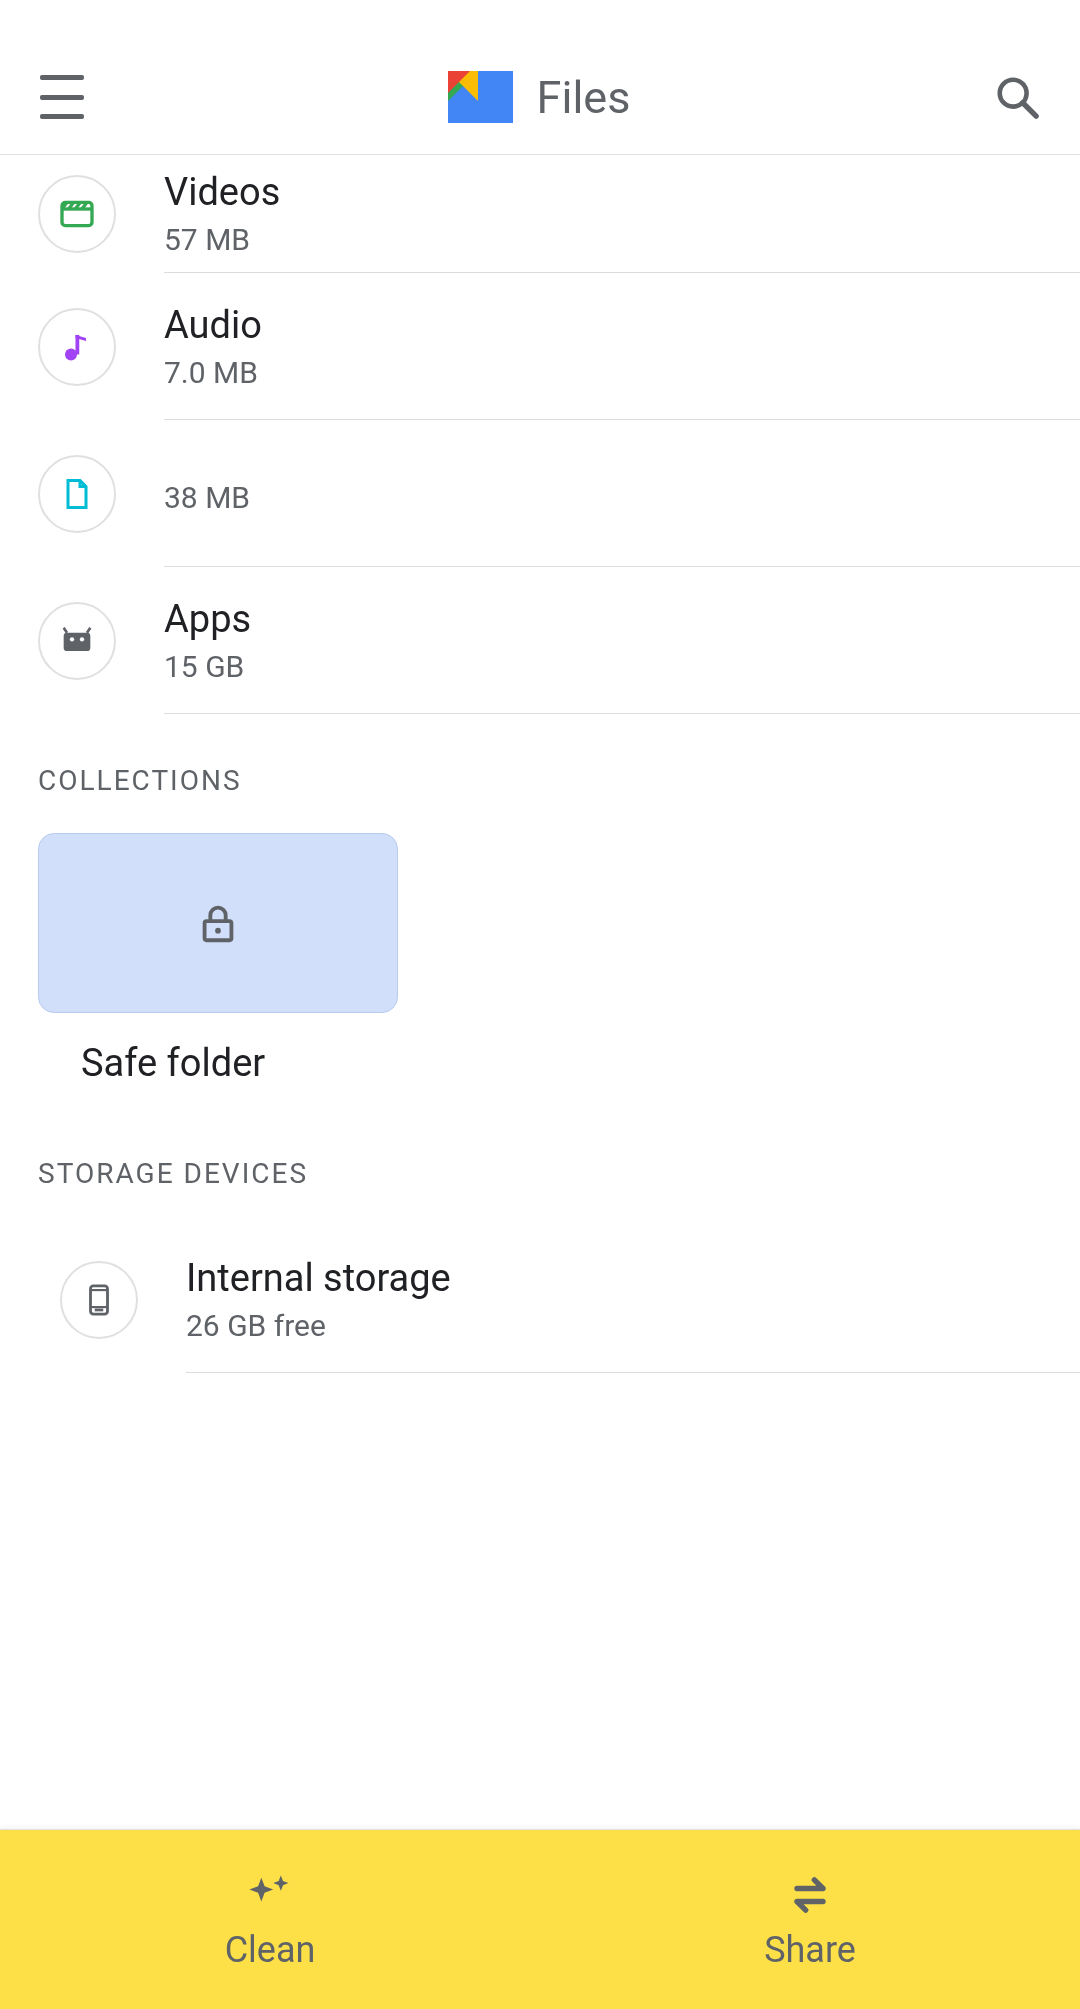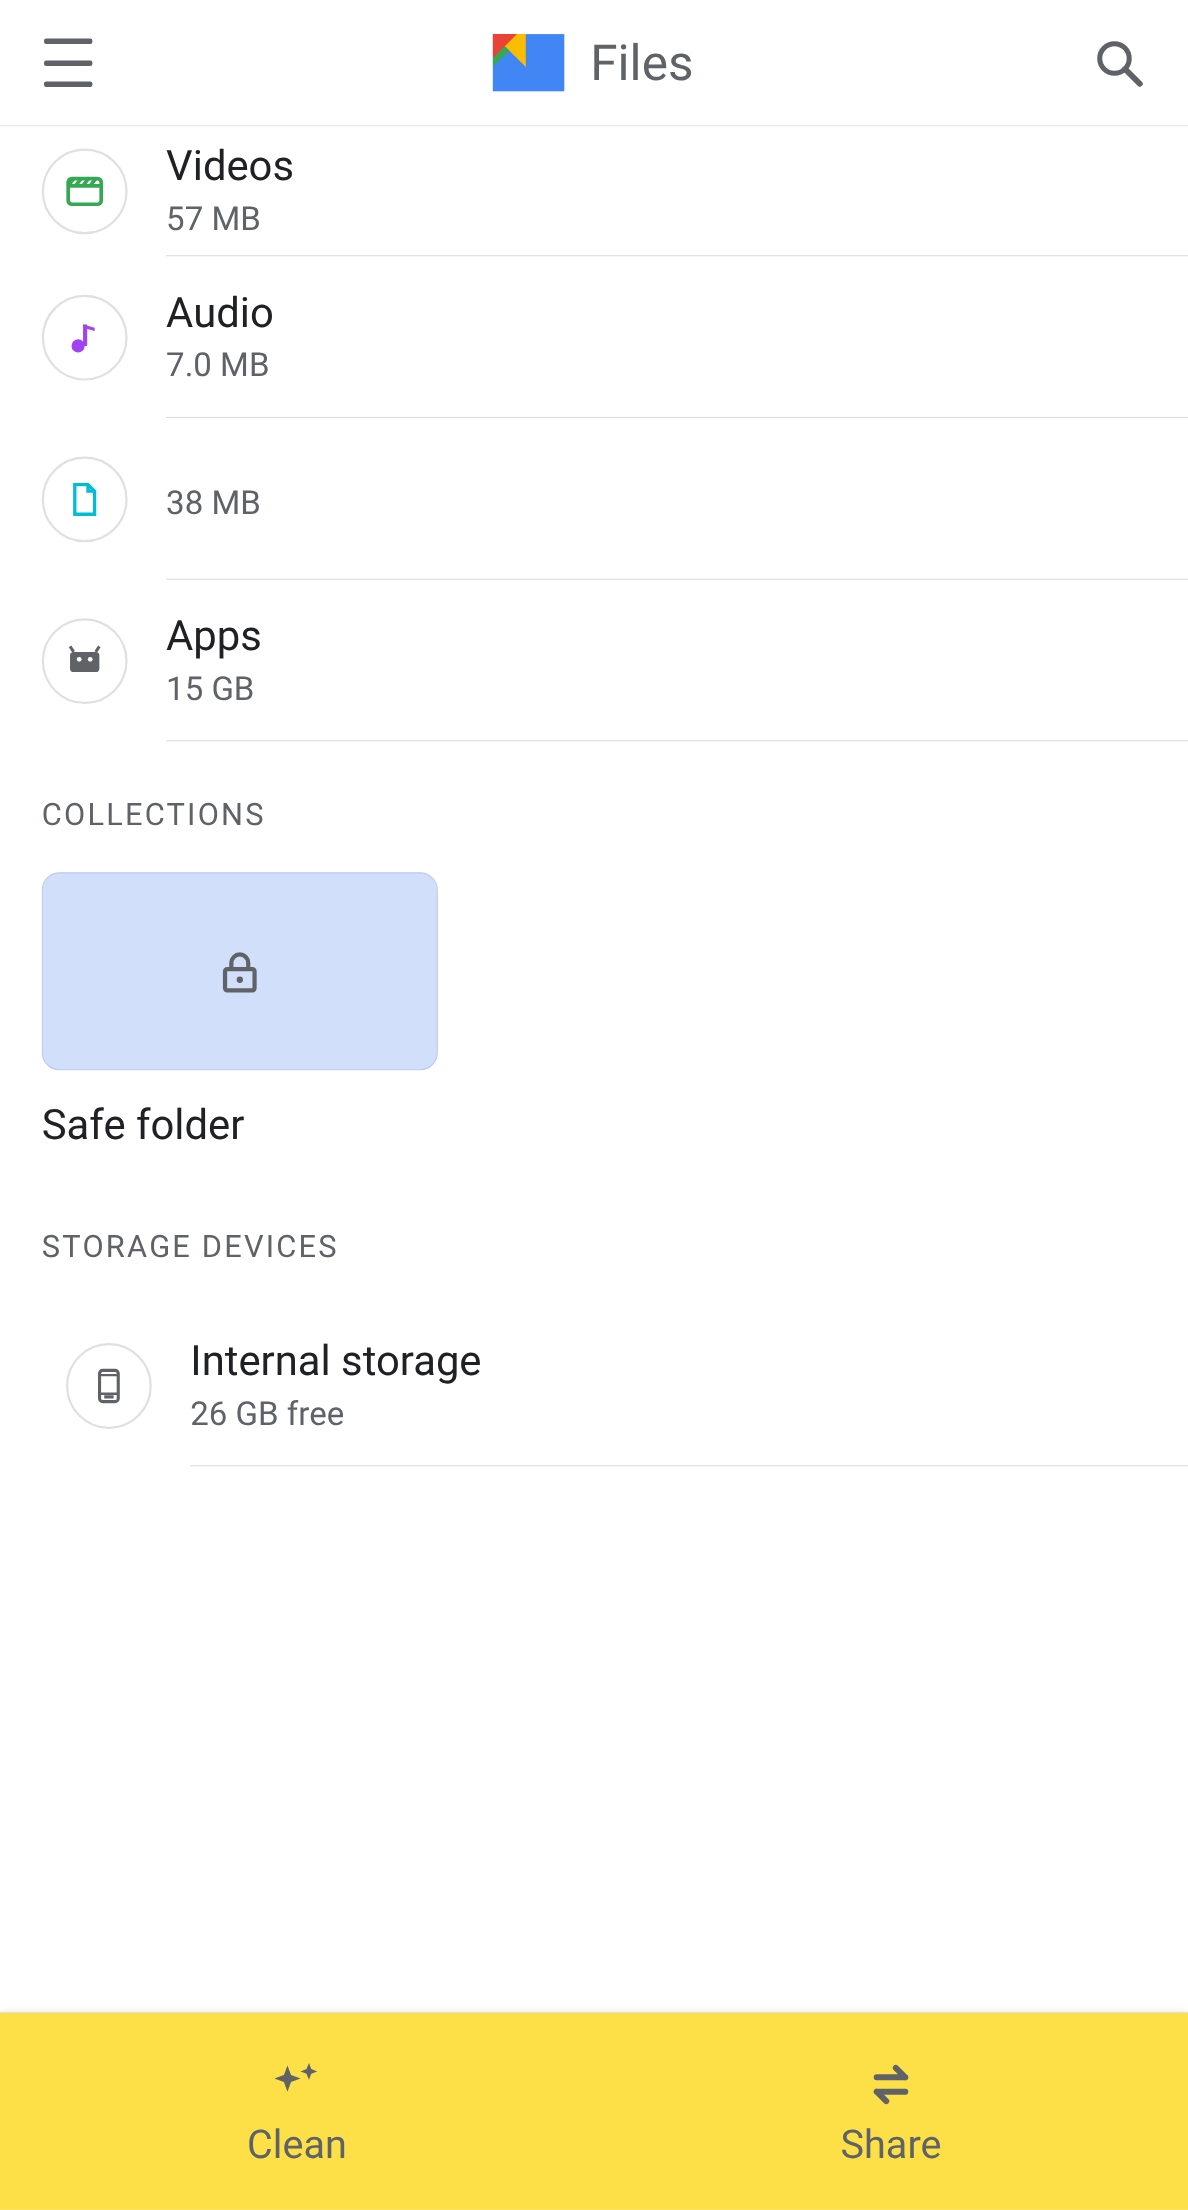--- a/index.html
+++ b/index.html
@@ -1,37 +1,37 @@
 <!DOCTYPE html>
 <html><head>
 <meta charset="utf-8">
 <style>
 * { margin: 0; padding: 0; box-sizing: border-box; }
 html, body { width: 1080px; height: 2009px; font-family: Roboto, "Segoe UI", Arial, sans-serif; background: #fff; overflow: hidden; }
-.header { height: 115px; display: flex; align-items: center; padding: 0 40px; border-bottom: 1px solid #e0e0e0; }
+.header { height: 115px; display: flex; align-items: center; padding: 0 40px; border-bottom: 1px solid #e0e0e0; margin-top: 40px; }
 .menu-btn { width: 44px; height: 44px; display: flex; flex-direction: column; justify-content: space-between; cursor: pointer; }
 .menu-btn span { display: block; height: 5px; background: #5f6368; border-radius: 2px; }
 .brand { flex: 1; display: flex; align-items: center; justify-content: center; gap: 24px; }
 .brand-icon { width: 65px; height: 52px; background: #4285f4; position: relative; overflow: hidden; }
 .brand-icon::before { content: ""; position: absolute; top: 0; left: 0; border-style: solid; border-width: 30px 30px 0 0; border-color: #34a853 transparent transparent transparent; }
 .brand-icon::after { content: ""; position: absolute; top: 0; left: 0; border-style: solid; border-width: 0 30px 30px 0; border-color: transparent #fbbc04 transparent transparent; }
 .brand-corner { position: absolute; top:0; left:0; width:0; height:0; border-style: solid; border-width: 22px 22px 0 0; border-color: #ea4335 transparent transparent transparent; z-index:2;}
 .brand-title { font-size: 45px; color: #5f6368; }
 .search-btn { width: 46px; height: 46px; }
 .content { height: calc(2009px - 115px - 180px); overflow: hidden; background: #fff; }
 .cat-item { display: flex; align-items: center; height: 147px; padding-left: 38px; cursor: pointer; }
 .cat-icon { width: 78px; height: 78px; border: 2px solid #e0e0e0; border-radius: 50%; display: flex; align-items: center; justify-content: center; flex-shrink: 0; }
-.cat-text { margin-left: 35px; flex: 1; height: 100%; border-bottom: 1px solid #dadce0; display: flex; flex-direction: column; justify-content: center; }
+.cat-text { margin-left: 48px; flex: 1; height: 100%; border-bottom: 1px solid #dadce0; display: flex; flex-direction: column; justify-content: center; }
 .cat-item:last-of-type .cat-text { border-bottom: 1px solid #dadce0; }
 .cat-title { font-size: 38px; color: #202124; }
 .cat-sub { font-size: 30px; color: #5f6368; margin-top: 8px; }
 .section-label { font-size: 28px; color: #5f6368; letter-spacing: 2px; padding: 50px 0 0 38px; }
 .collection-card { margin: 36px 0 0 38px; width: 360px; }
 .collection-tile { width: 360px; height: 180px; background: #d2dffa; border: 1px solid #b8ccef; border-radius: 16px; display: flex; align-items: center; justify-content: center; cursor: pointer; }
-.collection-label { font-size: 38px; color: #202124; margin-top: 28px; }
+.collection-label { font-size: 38px; color: #202124; margin-top: 28px; margin-left: 43px; }
 .storage-item { display: flex; align-items: center; padding-left: 60px; height: 147px; margin-top: 36px; cursor: pointer;}
 .storage-item .cat-text { border-bottom: 1px solid #dadce0; }
 .bottom-nav { position: absolute; bottom: 0; left: 0; right: 0; height: 180px; border-top: 1px solid #e0e0e0; display: flex; background: #fde047; box-shadow: 0 -2px 6px rgba(0,0,0,0.05);}
 .nav-item { flex: 1; display: flex; flex-direction: column; align-items: center; justify-content: center; gap: 8px; cursor: pointer; }
 .nav-label { font-size: 36px; color: #5f6368; }
 .nav-item.active .nav-label { color: #1a73e8; font-weight: 500; }
 svg { display: block; }
 </style>
 </head>
 <body>

